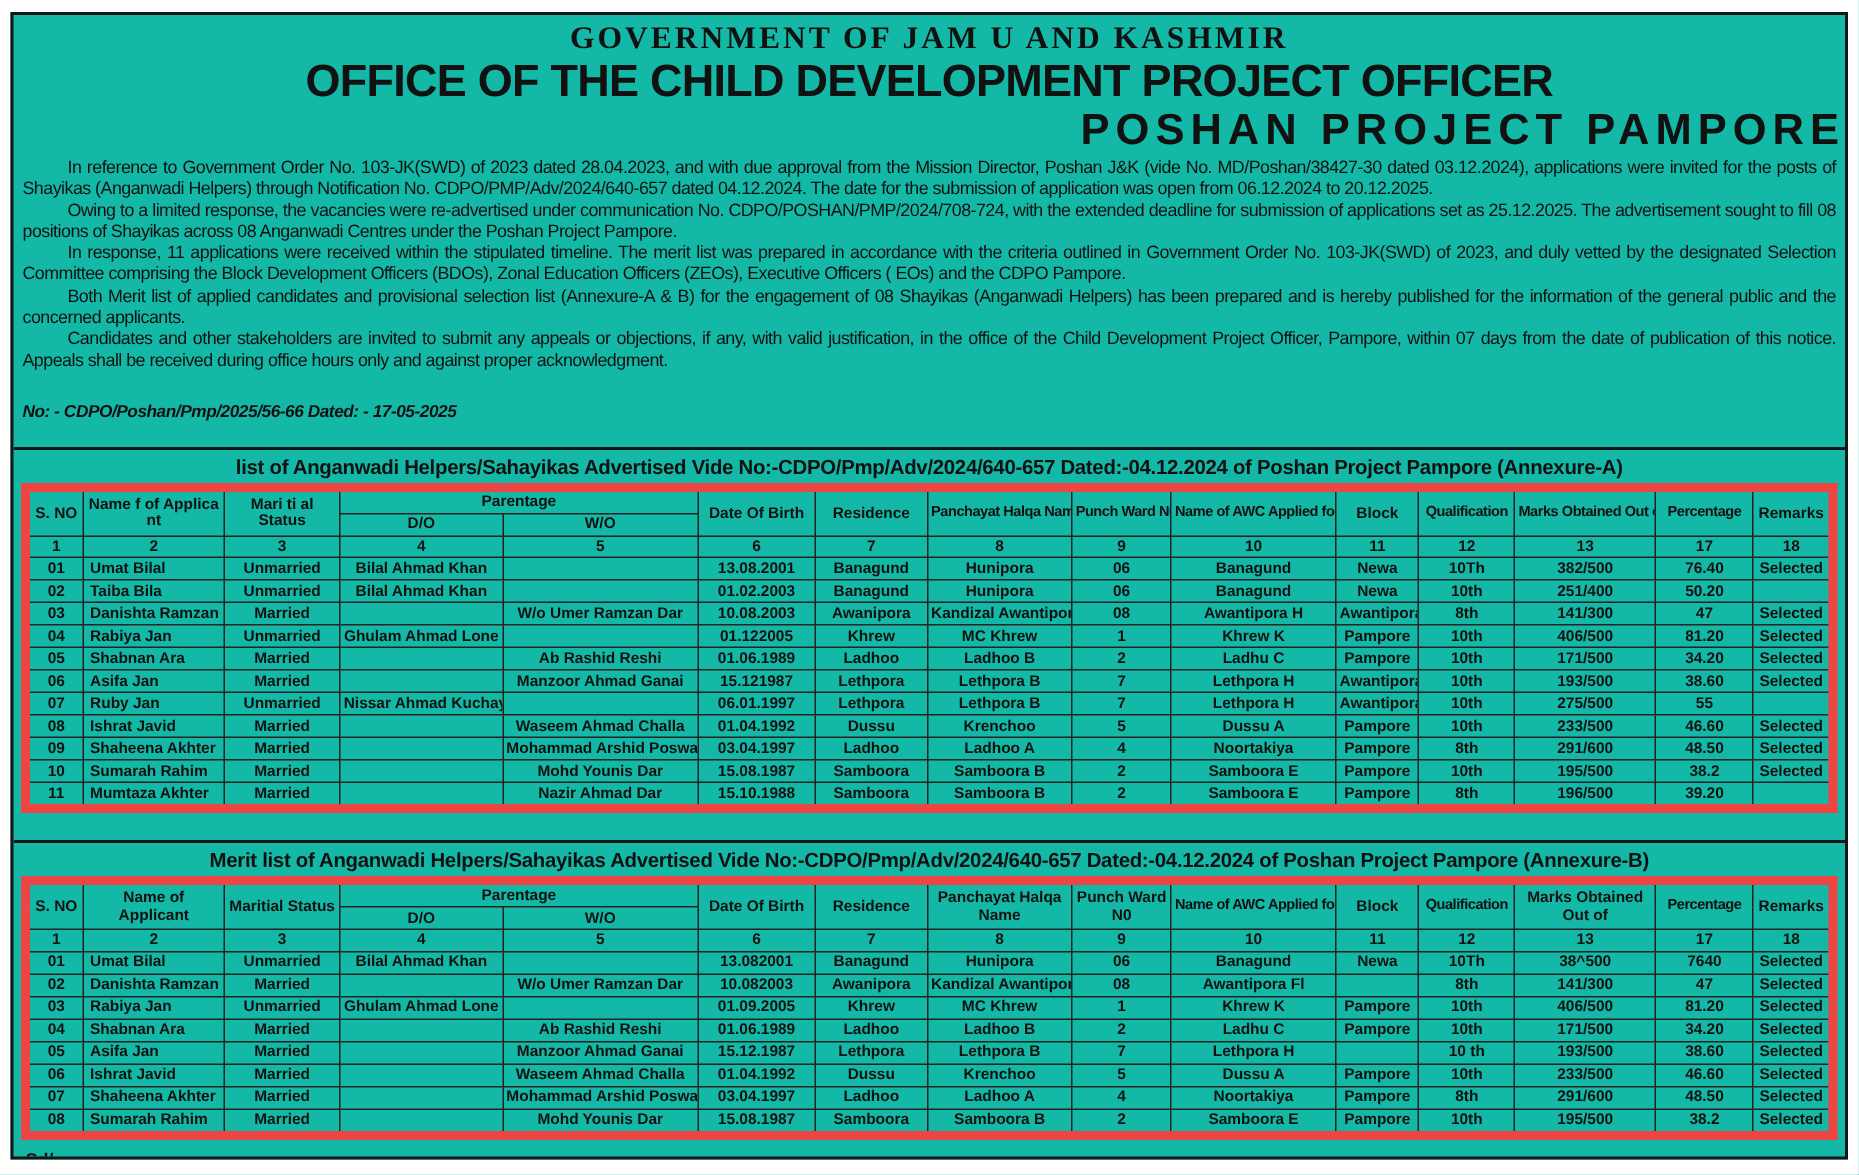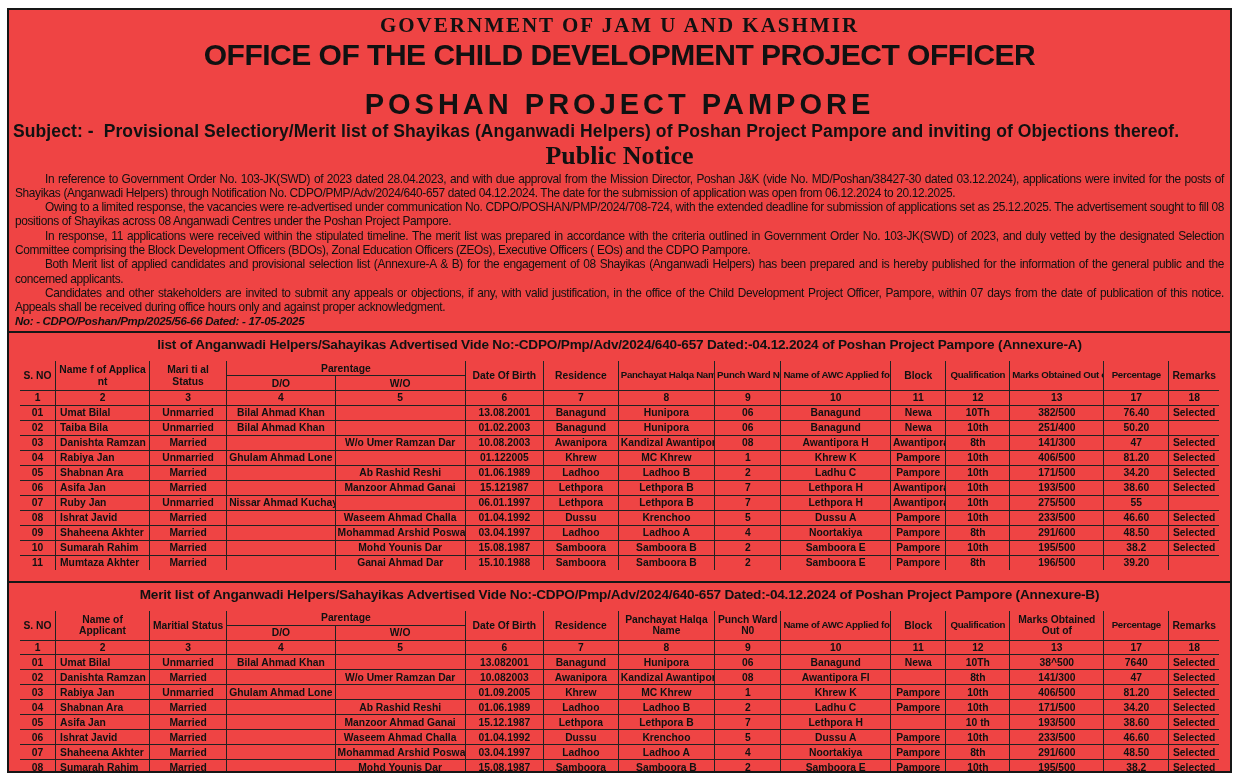--- a/index.html
+++ b/index.html
@@ -2,51 +2,52 @@
 <html><head>
 <meta charset="utf-8">
 <style>
   html,body{margin:0;padding:0;background:#fff;}
   .page{
     width:1239px;height:783px;background:#fff;color:#111;
     font-family:"Liberation Sans",sans-serif;position:relative;overflow:hidden;
   }
   .frame{
     position:absolute;left:7px;top:8px;right:7px;bottom:10px;
-    border:2px solid #161616;overflow:hidden;background:#ef4444;
+    border:2px solid #161616;overflow:hidden;background:#14b8a6;
   }
   .header{text-align:center;padding-top:4px;}
   .govt-line{
     font-family:"Liberation Serif",serif;font-weight:bold;font-size:21px;
     letter-spacing:2px;line-height:1.05;
   }
   .office-line{
     font-weight:bold;font-size:30px;letter-spacing:-0.5px;line-height:1.05;margin-top:3px;
   }
   .project-line{
-    font-weight:bold;font-size:29px;letter-spacing:4px;line-height:1.05;margin-top:18px;
+    font-weight:bold;font-size:29px;letter-spacing:4px;line-height:1.05;margin-top:1px;text-align:right;
   }
   .subject-line{
     font-weight:bold;font-size:17.5px;letter-spacing:0.1px;padding:3px 4px 0 4px;line-height:1.1;
   }
   .notice-title{
     font-family:"Liberation Serif",serif;font-weight:bold;font-size:26px;
     text-align:center;line-height:1.05;margin-top:1px;
   }
   .body-text{padding:2px 6px 0 6px;}
   .body-text p{
     margin:0;font-size:11.9px;letter-spacing:-0.35px;line-height:1.2;
     text-align:justify;text-indent:30px;
   }
   .please-note-label{font-weight:bold;}
   .ref-line{
     font-weight:bold;font-style:italic;font-size:11.5px;letter-spacing:-0.3px;
     padding:1px 6px 2px 6px;
-  }
-  .annexure{border-top:2px solid #161616;padding:2px 5px 3px 5px;margin-top:2px;}
+    margin-top:21px;
+  }
+  .annexure{border-top:2px solid #161616;padding:2px 5px 3px 5px;margin-top:15px;}
   .annexure-title{
     text-align:center;font-weight:bold;font-size:13.6px;letter-spacing:-0.2px;
     padding:2px 0 3px 0;
   }
   table.merit{
     width:100%;border-collapse:collapse;table-layout:fixed;
     border:6px solid #ef4444;
   }
   table.merit th,table.merit td{
     border:1px solid #222;font-weight:bold;text-align:center;vertical-align:middle;
@@ -71,23 +72,21 @@
 
 <div class="page">
   <div class="frame">
 
     <div class="header">
       <div class="govt-line">GOVERNMENT OF JAM U AND KASHMIR</div>
       <div class="office-line">OFFICE OF THE CHILD DEVELOPMENT PROJECT OFFICER</div>
       <div class="project-line">POSHAN PROJECT PAMPORE</div>
     </div>
 
-    <div class="subject-line"><span>Subject: -</span>&nbsp; <span>Provisional Selectiory/Merit list of Shayikas (Anganwadi Helpers) of Poshan Project Pampore and inviting of Objections thereof.</span></div>
-
-    <div class="notice-title">Public Notice</div>
+
 
     <div class="body-text">
       <p>In reference to Government Order No. 103-JK(SWD) of 2023 dated 28.04.2023, and with due approval from the Mission Director, Poshan J&amp;K (vide No. MD/Poshan/38427-30 dated 03.12.2024), applications were invited for the posts of Shayikas (Anganwadi Helpers) through Notification No. CDPO/PMP/Adv/2024/640-657 dated 04.12.2024. The date for the submission of application was open from 06.12.2024 to 20.12.2025.</p>
       <p>Owing to a limited response, the vacancies were re-advertised under communication No. CDPO/POSHAN/PMP/2024/708-724, with the extended deadline for submission of applications set as 25.12.2025. The advertisement sought to fill 08 positions of Shayikas across 08 Anganwadi Centres under the Poshan Project Pampore.</p>
       <p>In response, 11 applications were received within the stipulated timeline. The merit list was prepared in accordance with the criteria outlined in Government Order No. 103-JK(SWD) of 2023, and duly vetted by the designated Selection Committee comprising the Block Development Officers (BDOs), Zonal Education Officers (ZEOs), Executive Officers ( EOs) and the CDPO Pampore.</p>
       <p>Both Merit list of applied candidates and provisional selection list (Annexure-A &amp; B) for the engagement of 08 Shayikas (Anganwadi Helpers) has been prepared and is hereby published for the information of the general public and the concerned applicants.</p>
       <p>Candidates and other stakeholders are invited to submit any appeals or objections, if any, with valid justification, in the office of the Child Development Project Officer, Pampore, within 07 days from the date of publication of this notice. Appeals shall be received during office hours only and against proper acknowledgment.</p>
     </div>
 
     <div class="ref-line">No: - CDPO/Poshan/Pmp/2025/56-66 Dated: - 17-05-2025</div>
@@ -320,21 +319,21 @@
               <td>10th</td>
               <td>195/500</td>
               <td>38.2</td>
               <td>Selected</td>
             </tr>
             <tr>
               <td>11</td>
               <td>Mumtaza Akhter</td>
               <td>Married</td>
               <td></td>
-              <td>Ganai Ahmad Dar</td>
+              <td>Nazir Ahmad Dar</td>
               <td>15.10.1988</td>
               <td>Samboora</td>
               <td>Samboora B</td>
               <td>2</td>
               <td>Samboora E</td>
               <td>Pampore</td>
               <td>8th</td>
               <td>196/500</td>
               <td>39.20</td>
               <td></td>

